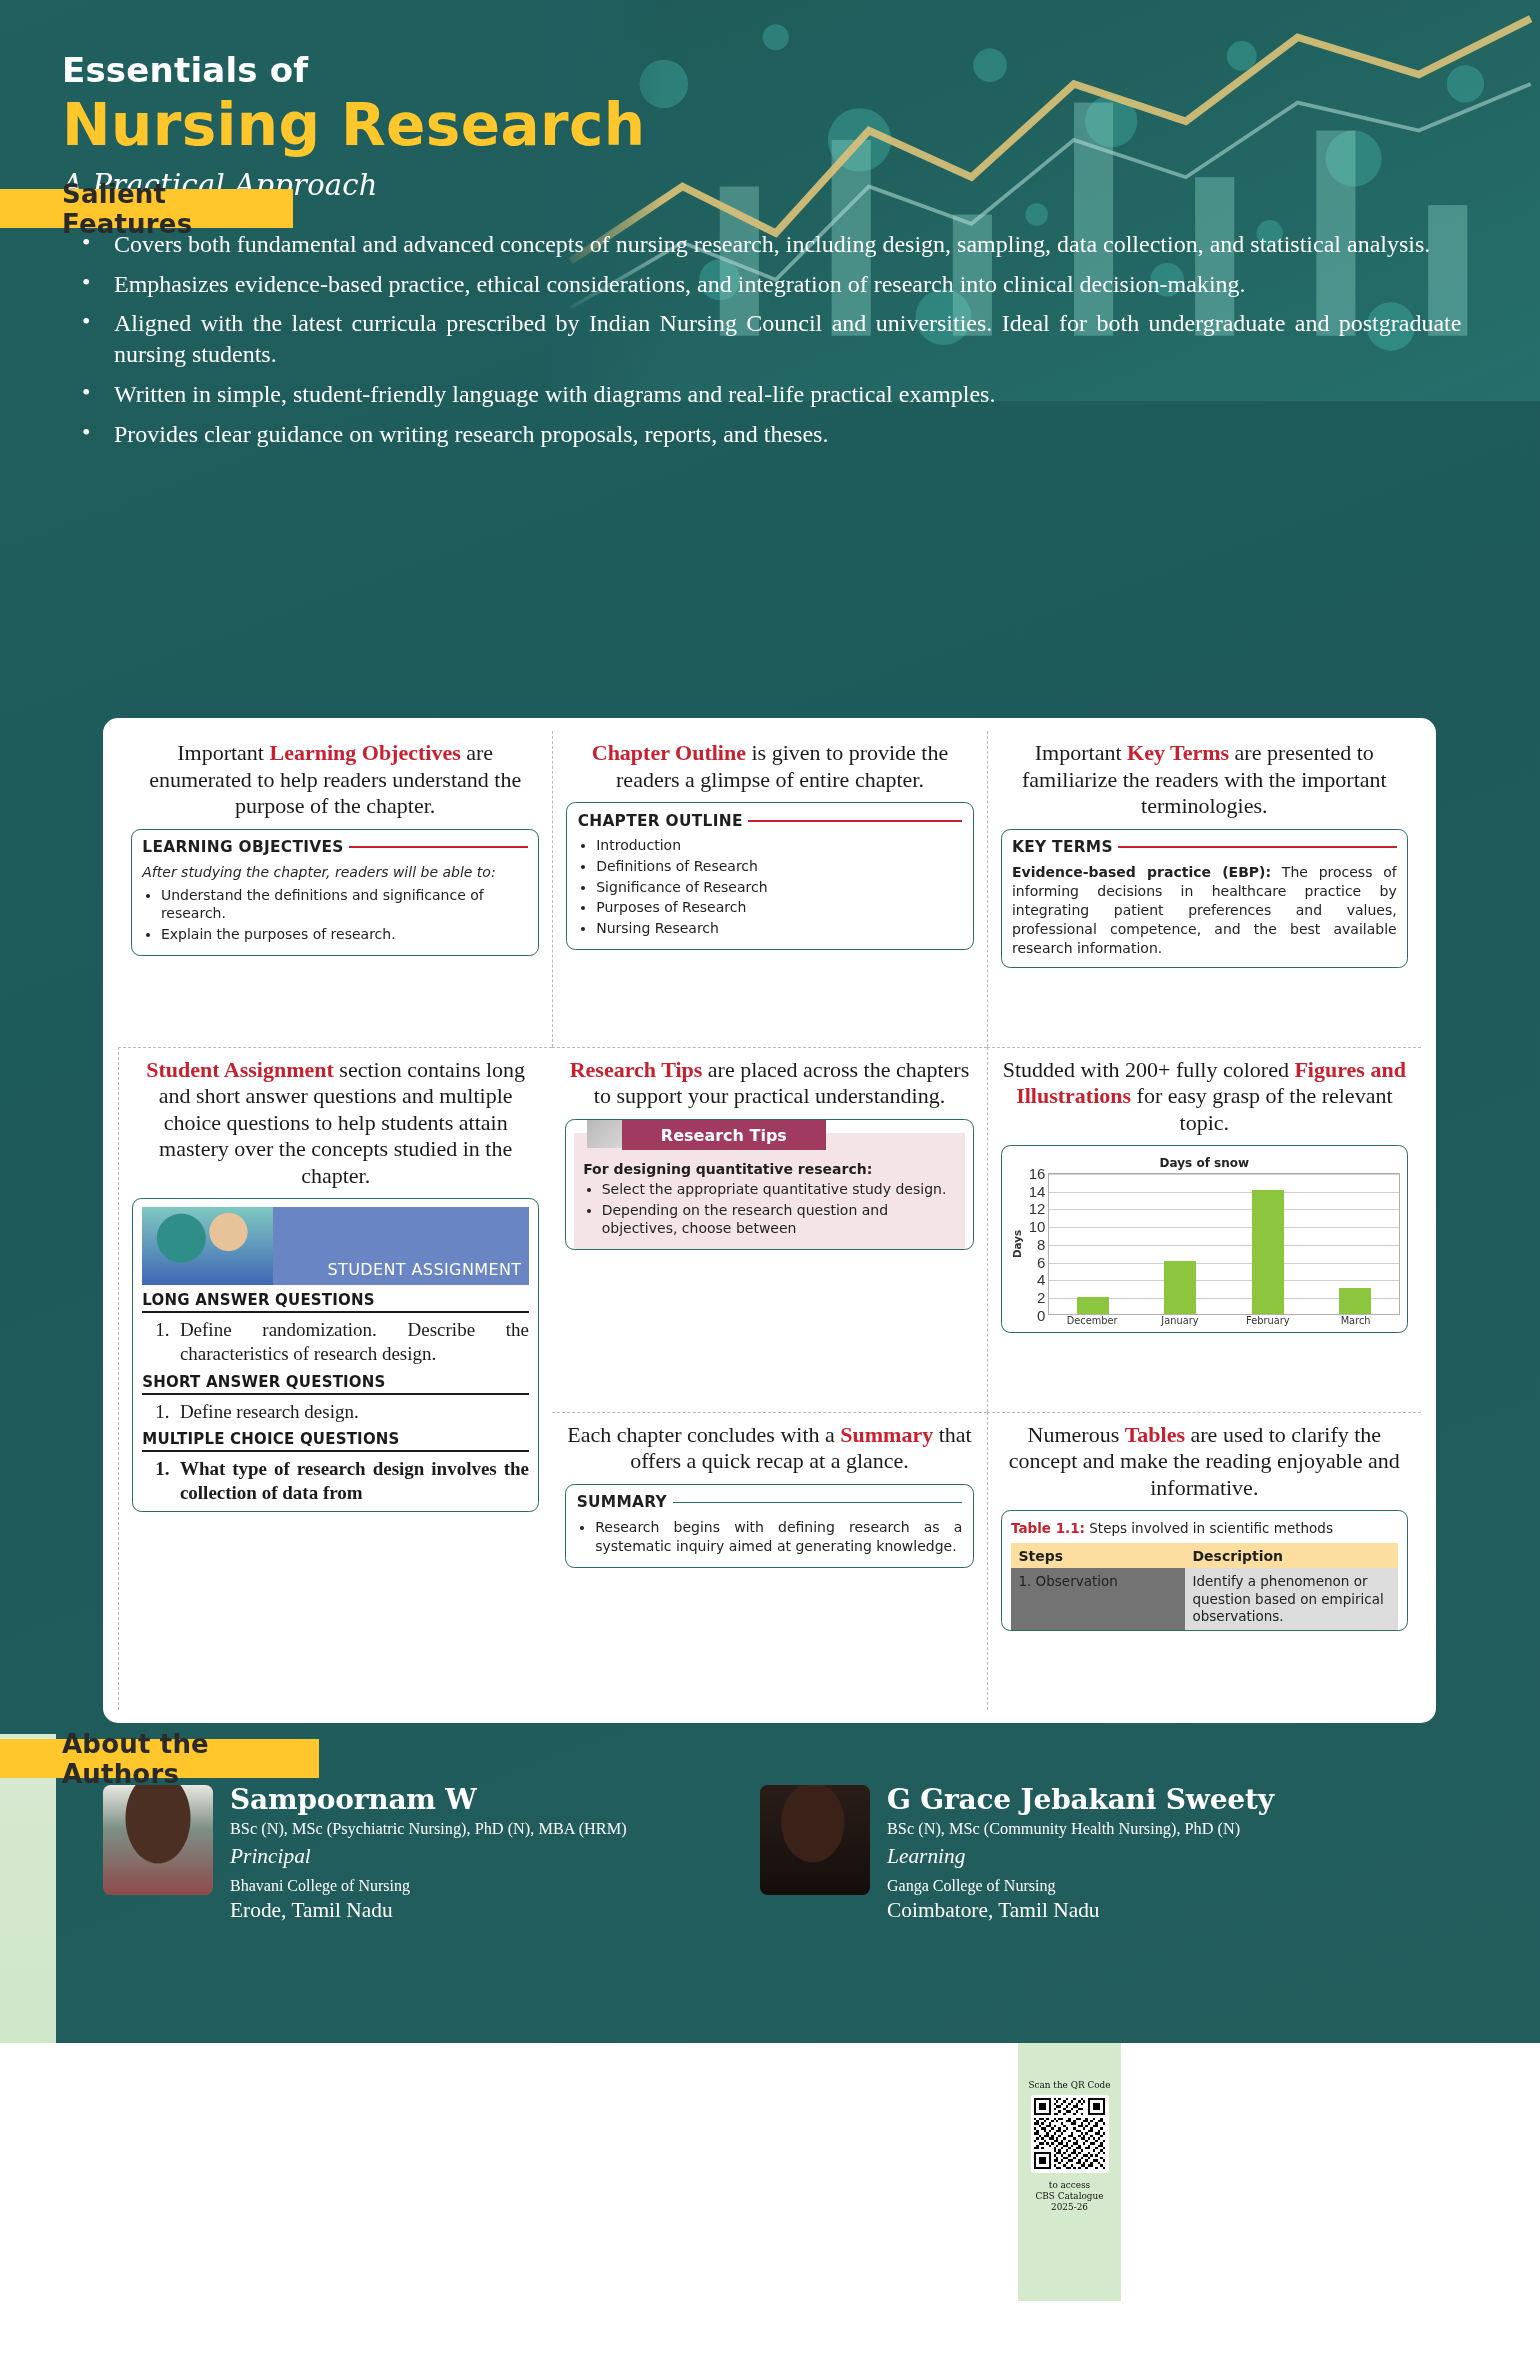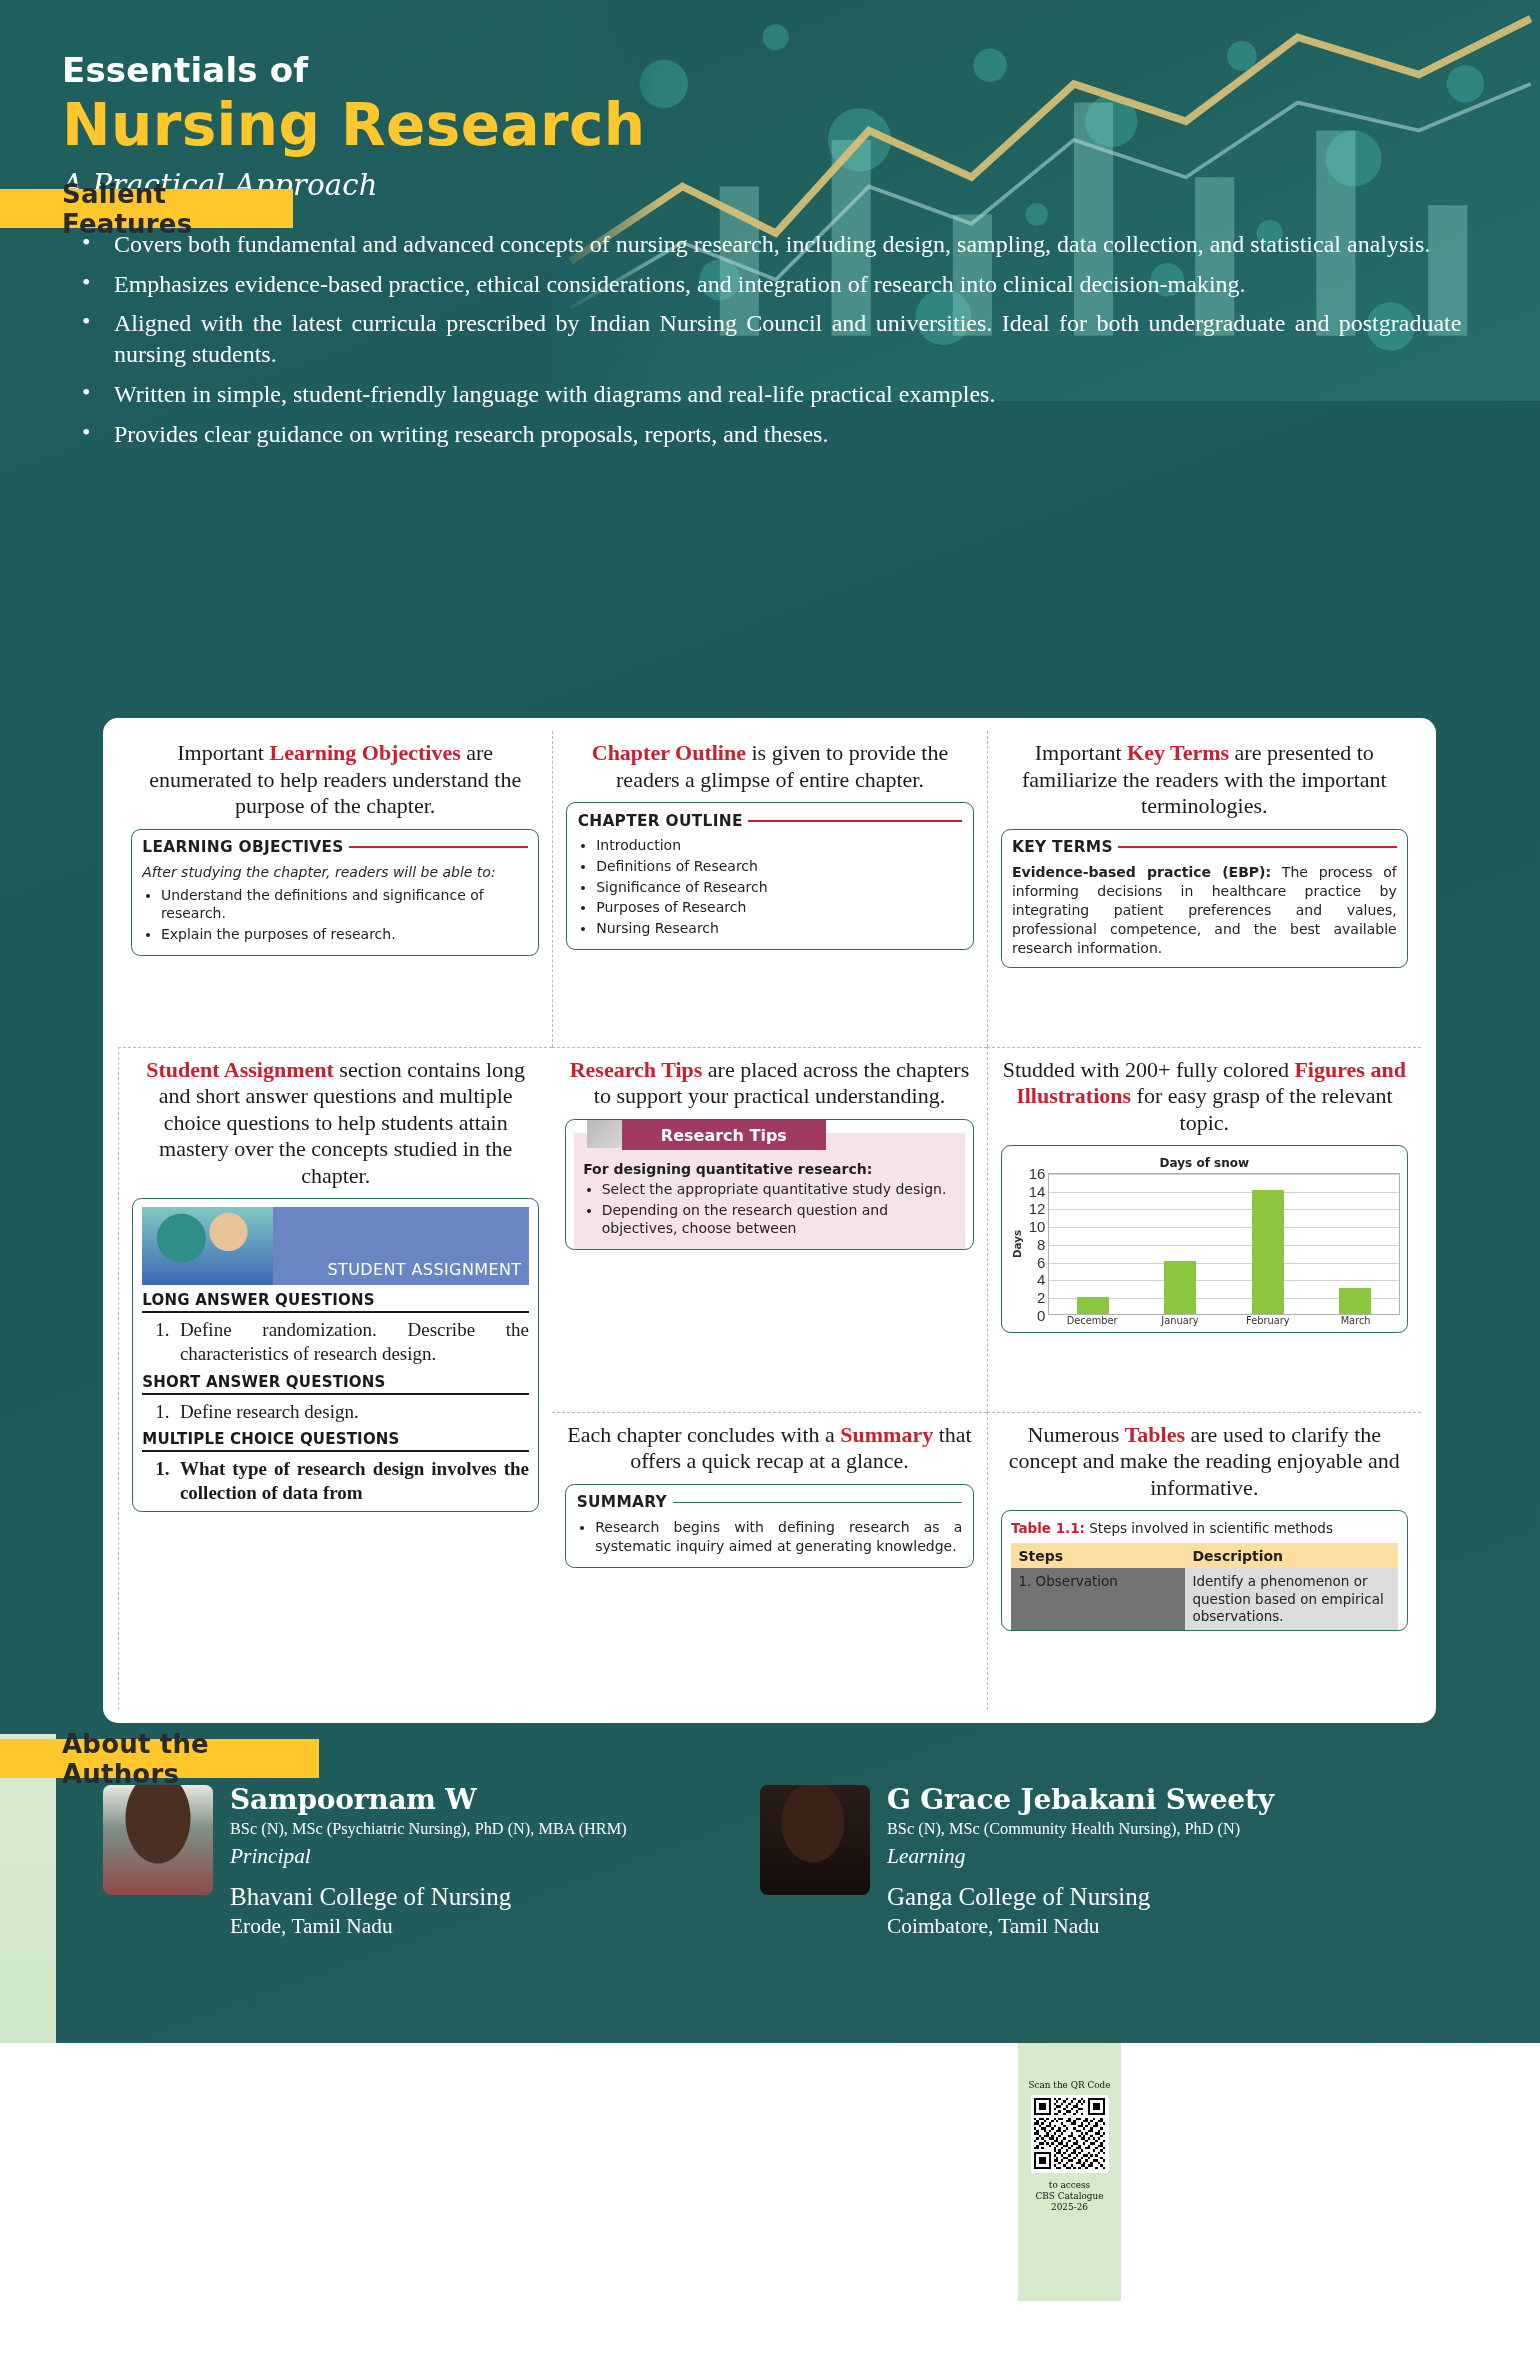--- a/index.html
+++ b/index.html
@@ -251,21 +251,21 @@
       radial-gradient(ellipse at 48% 34%, #3a2218 0 31px, transparent 32px),
       radial-gradient(ellipse at 48% 46%, #cf9c78 0 22.4px, transparent 23px),
       linear-gradient(180deg,#2a1d18 0%, #140e0b 100%);
   }
   .a-name {
     font-family:"DejaVu Serif", serif; font-weight:700; font-size: 28px; color:#ffffff;
     line-height: 1.05; letter-spacing:-0.2px;
   }
   .a-degrees { font-family:"Liberation Serif",serif; font-size:16.3px; color:#ffffff; margin-top:4.7px; }
   .a-role { font-family:"Liberation Serif",serif; font-style:italic; font-size:21.4px; color:#ffffff; margin-top:4.7px; }
-  .a-college { font-family:"Liberation Serif",serif; font-size:25px; color:#ffffff; margin-top:14px; }
+  .a-college { font-family:"Liberation Serif",serif; font-size:16px; color:#ffffff; margin-top:8px; }
   .a-city { font-family:"Liberation Serif",serif; font-size:21.4px; color:#ffffff; margin-top:2.8px; }
 
   
   .footer { position:absolute; left:0; top:2043px; width:1540px; height:334px; background:#ffffff; }
   .qr-panel {
     position:absolute; left:1018px; top:0; width:103px; height:258px;
     background:#d5e9cd;
   }
   .qr-label {
     font-family:"DejaVu Serif", serif; font-size:8.9px; color:#111;

